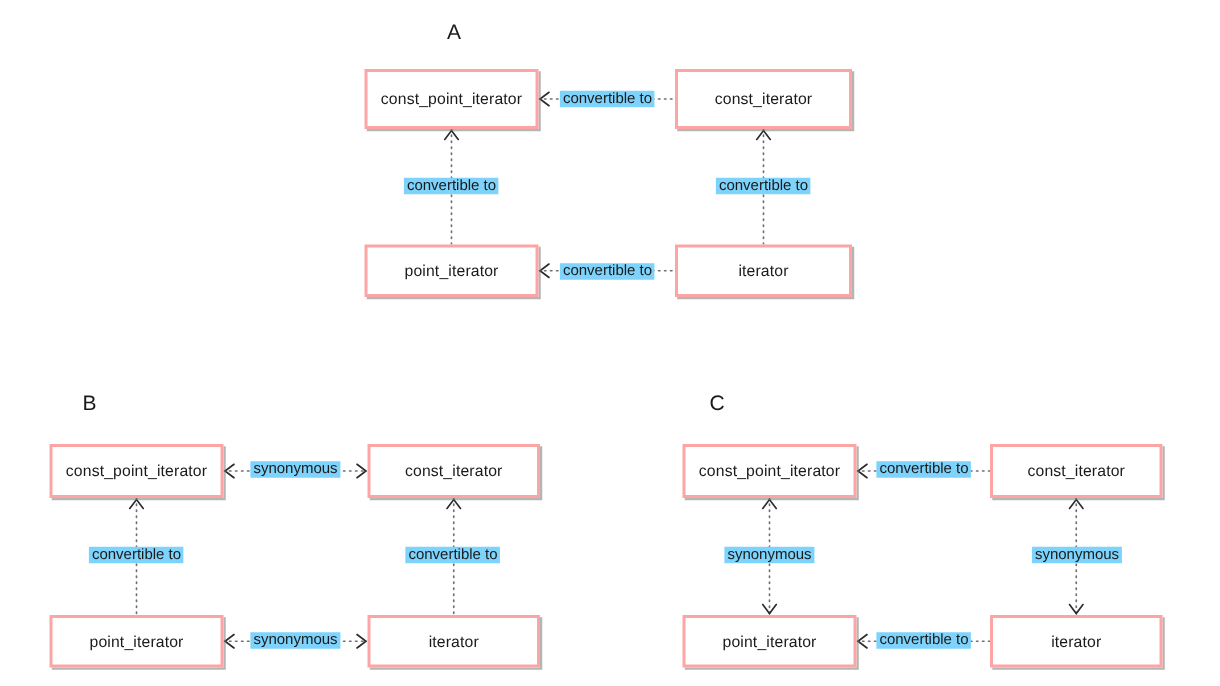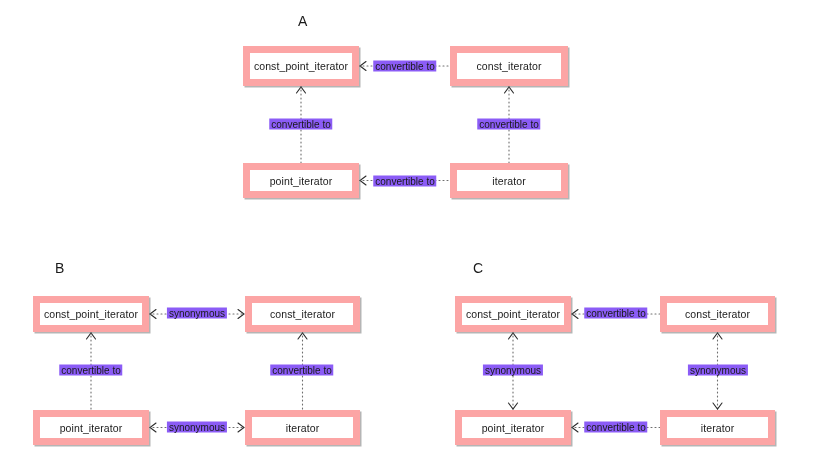--- a/index.html
+++ b/index.html
@@ -24,38 +24,38 @@
   .panel-label {
     position: absolute;
     font-size: 14px;
     color: #1a1a1a;
     line-height: 1;
     white-space: nowrap;
   }
   .node-box {
     position: absolute;
     box-sizing: border-box;
-    border: 7px solid #fca5a5;
+    border: 2px solid #fca5a5;
     background: #ffffff;
     box-shadow: 1.5px 1.5px 0 0 rgba(120,120,120,0.55);
     display: flex;
     align-items: center;
     justify-content: center;
   }
   .node-label {
     font-size: 10.5px;
     color: #1a1a1a;
     letter-spacing: 0.1px;
     white-space: nowrap;
   }
   .edge-label {
     position: absolute;
     font-size: 10px;
     color: #1a1a1a;
-    background: #8b5cf6;
+    background: #7dd3fc;
     padding: 0 2px;
     white-space: nowrap;
     line-height: 1.1;
     transform: translate(-50%, -50%);
   }
   svg.edges {
     position: absolute;
     left: 0; top: 0;
     width: 813px;
     height: 457px;

